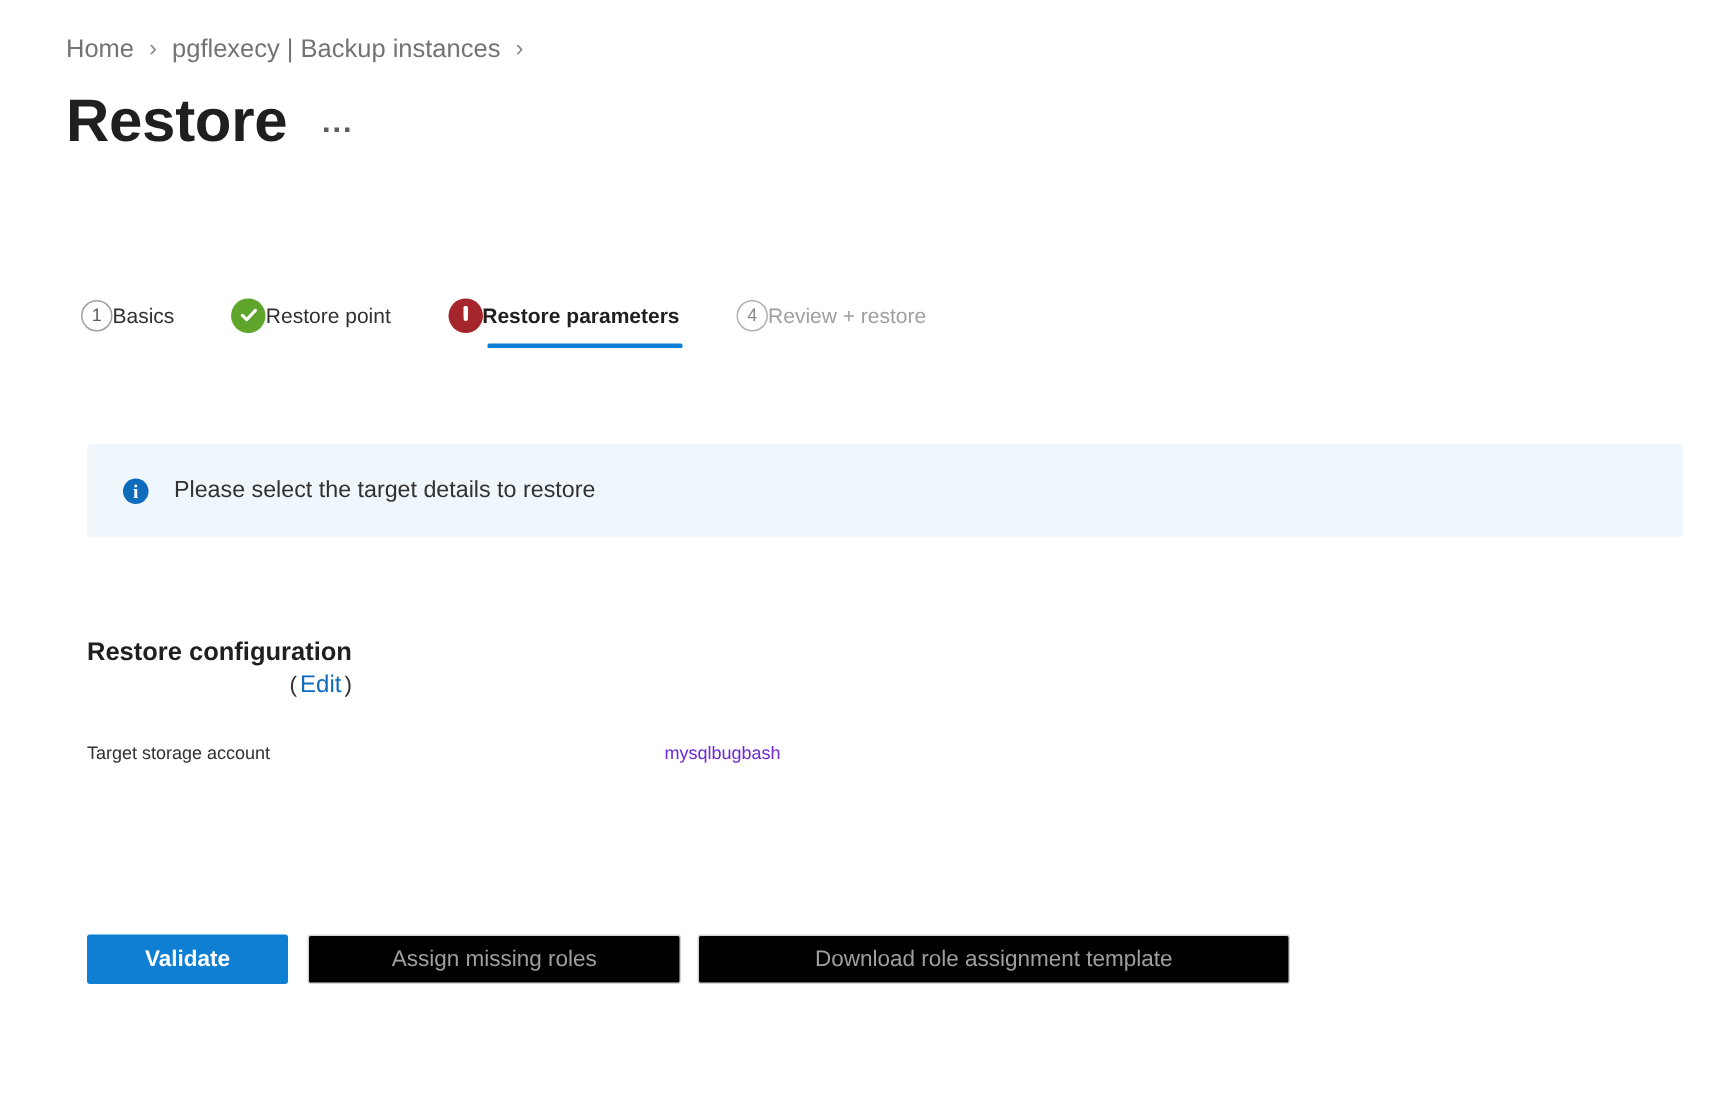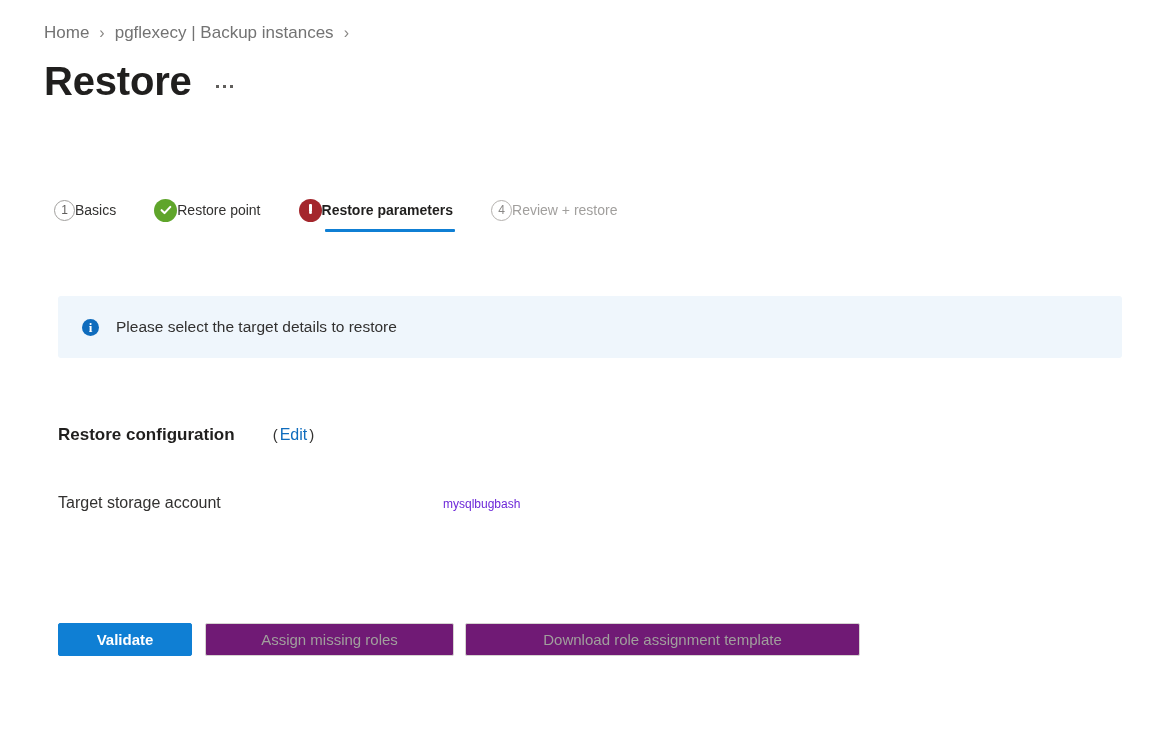--- a/index.html
+++ b/index.html
@@ -213,20 +213,21 @@
     line-height: 20px;
   }
 
   
   .section-head {
     position: absolute;
     left: 58px;
     top: 424px;
     display: flex;
     align-items: flex-end;
+    flex-direction: column;
   }
   .section-title {
     font-size: 17px;
     font-weight: bold;
     color: #201f1e;
     line-height: 22px;
   }
   .edit-wrap {
     margin-left: 38px;
     font-size: 15px;
@@ -250,21 +251,21 @@
     top: 492px;
     width: 720px;
   }
   .detail-row {
     display: flex;
     align-items: baseline;
     height: 31px;
   }
   .detail-key {
     width: 385px;
-    font-size: 16px;
+    font-size: 12px;
     color: #323130;
     line-height: 21px;
     flex: none;
   }
   .detail-val {
     font-size: 12px;
     color: #6d28d9;
     line-height: 21px;
   }
 
@@ -290,21 +291,21 @@
     white-space: nowrap;
   }
   .btn-primary {
     background: #0f7fd4;
     color: #ffffff;
     font-weight: bold;
     border: 1px solid #0f7fd4;
     min-width: 134px;
   }
   .btn-disabled {
-    background: #701a75;
+    background: #000000;
     color: #a19f9d;
     border: 1px solid #d6d3d1;
     cursor: default;
   }
   .gap-13 { margin-left: 13px; }
   .gap-11 { margin-left: 11px; }
   .w-assign { min-width: 249px; }
   .w-download { min-width: 395px; }
 </style>
 </head>

